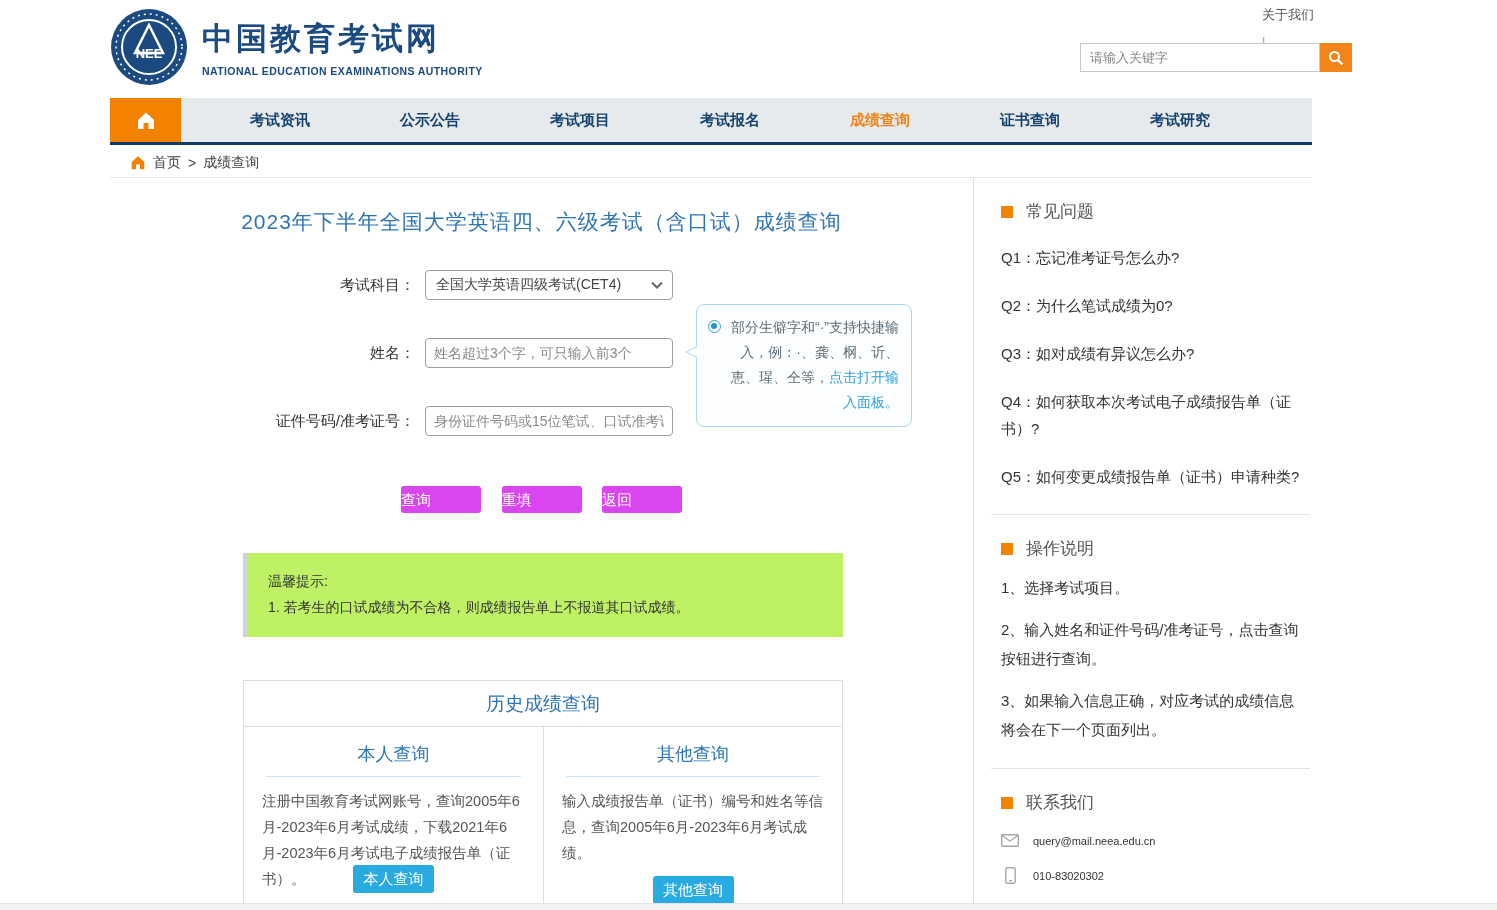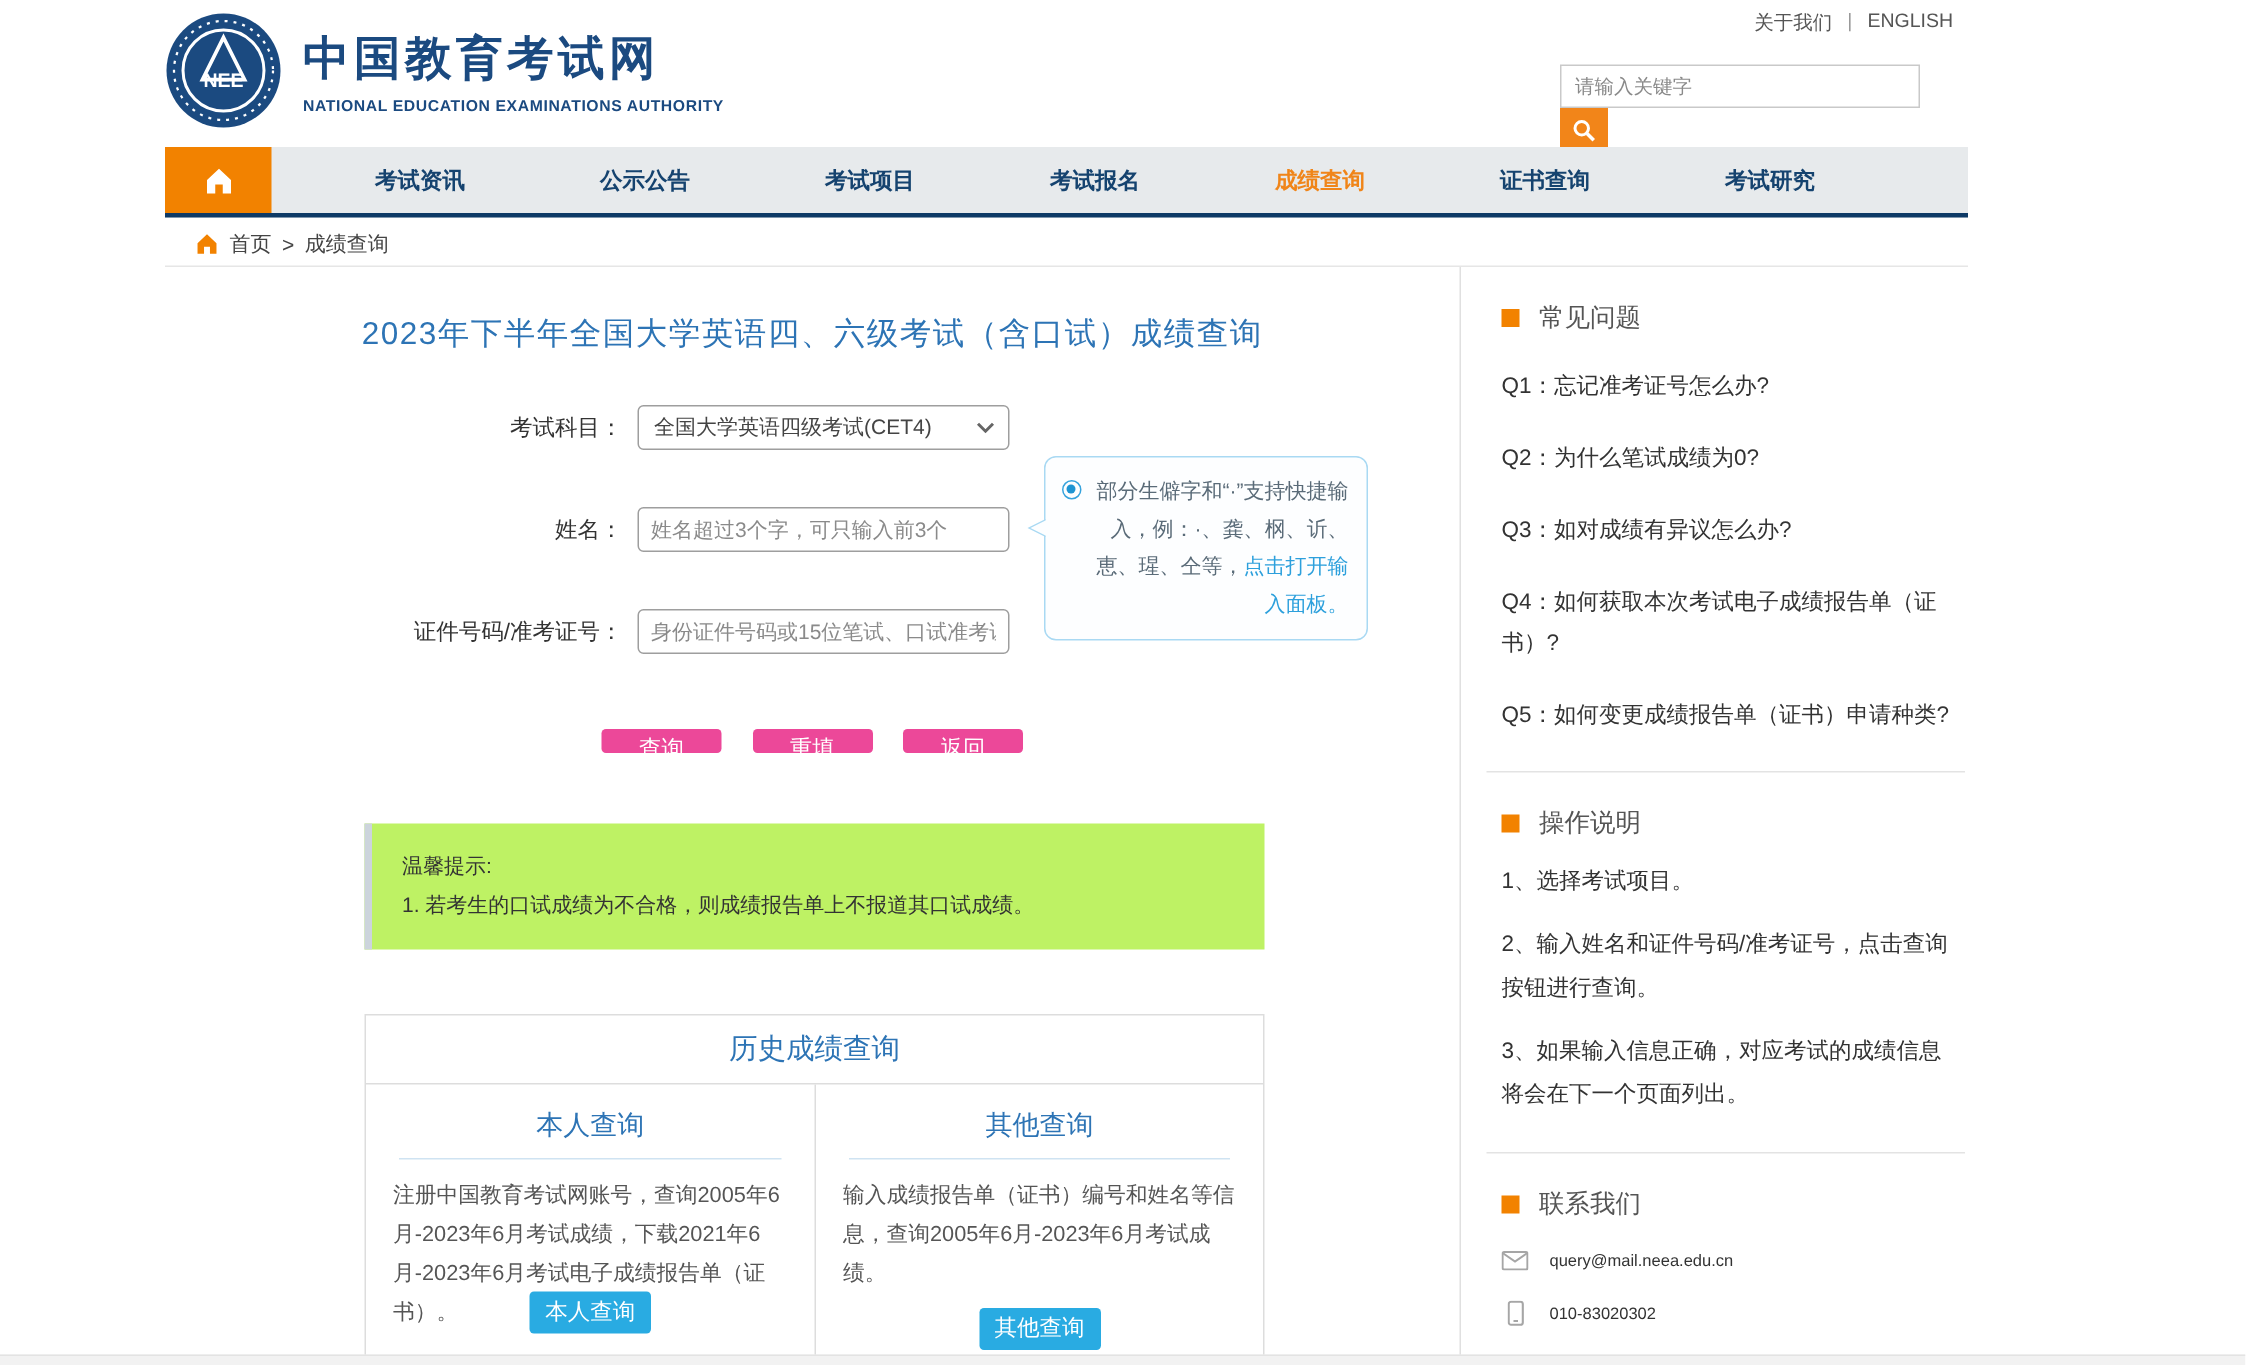--- a/index.html
+++ b/index.html
@@ -8,24 +8,24 @@
     font-family:"Liberation Sans","DejaVu Sans",sans-serif;
     width:1497px; height:910px; position:relative; overflow:hidden; color:#333;
   }
   
   .header { position:absolute; left:0; top:0; width:1497px; height:98px; background:#fff; }
   .logo-wrap { position:absolute; left:110px; top:8px; display:flex; align-items:center; }
   .logo-emblem { width:78px; height:78px; }
   .logo-text { margin-left:14px; }
   .logo-title { font-size:31px; font-weight:bold; color:#1b4a80; letter-spacing:3px; }
   .logo-sub { margin-top:5px; font-size:10.5px; font-weight:bold; color:#1b4a80; letter-spacing:0.4px; }
-  .top-links { position:absolute; right:195px; top:6px; display:flex; gap:10px; font-size:13px; color:#555; }
+  .top-links { position:absolute; right:178px; top:6px; display:flex; gap:10px; font-size:13px; color:#555;flex-direction:column; }
   .top-links span { cursor:pointer; }
   .top-links .sep { color:#999; cursor:default; }
-  .search-box { position:absolute; left:1040px; top:43px; display:flex;flex-direction:column; }
+  .search-box { position:absolute; left:1080px; top:43px; display:flex; }
   .search-input { width:240px; height:29px; border:1px solid #c9c9c9; padding:0 9px; font-size:13px; color:#333; outline:none; }
   .search-input::placeholder { color:#8a8a8a; }
   .search-btn { width:32px; height:29px; background:#f28519; border:none; display:flex; align-items:center; justify-content:center; cursor:pointer; }
   
   .nav { position:absolute; left:110px; top:98px; width:1202px; height:47px; background:#e7eaec; border-bottom:3px solid #0e3a66; display:flex; }
   .nav-home { width:71px; height:44px; background:#f28200; display:flex; align-items:center; justify-content:center; cursor:pointer; }
   .nav-items { display:flex; padding-left:24px; }
   .nav-item { width:150px; height:44px; display:flex; align-items:center; justify-content:center; font-size:15px; font-weight:bold; color:#15436f; cursor:pointer; }
   .nav-item.active { color:#f08519; }
   
@@ -43,21 +43,21 @@
   
   .tooltip { position:absolute; left:586px; top:34px; width:216px; background:#fdfeff; border:1px solid #a9d9f3; border-radius:8px; padding:10px 12px 11px 11px; font-size:14px; color:#5a6b78; line-height:25px; }
   .tooltip:before { content:''; position:absolute; left:-12px; top:41px; border:6px solid transparent; border-right:12px solid #a9d9f3; border-left:none; }
   .tooltip:after { content:''; position:absolute; left:-10px; top:41px; border:6px solid transparent; border-right:12px solid #fdfeff; border-left:none; }
   .tt-flex { display:flex; gap:8px;text-align:right; }
   .radio { flex:0 0 13px; width:13px; height:13px; margin-top:5px; border:1.5px solid #36a3dd; border-radius:50%; position:relative; cursor:pointer; }
   .radio:after { content:''; position:absolute; left:2px; top:2px; width:6px; height:6px; border-radius:50%; background:#1e94d2; }
   .tt-link { color:#2da0dc; cursor:pointer; }
   
   .btn-row { margin-top:50px; text-align:center; }
-  .btn { display:inline-block; width:80px; height:16px; line-height:27px; background:#ec4899; color:#fff; font-size:15px; text-align:center; border:none; border-radius:3px; margin:0 8px; cursor:pointer; }
+  .btn { display:inline-block; width:80px; height:27px; line-height:27px; background:#d946ef; color:#fff; font-size:15px; text-align:left; border:none; border-radius:3px; margin:0 8px; cursor:pointer; }
   
   .tip-box { margin:40px 0 0 133px; width:600px; background:#bef264; border-left:5px solid #ccd4dc; padding:15px 20px 17px; font-size:14px; color:#333; line-height:26px; }
   
   .history { margin:43px 0 0 133px; width:600px; border:1px solid #ddd; }
   .history-header { height:46px; line-height:46px; text-align:center; font-size:19px; color:#2d74b5; border-bottom:1px solid #ddd; }
   .history-body { display:flex; }
   .history-col { width:50%; padding:15px 18px 18px; }
   .history-col + .history-col { border-left:1px solid #ddd; }
   .h-col-title { text-align:center; font-size:18px; color:#2d74b5; padding-bottom:10px; border-bottom:1px solid #cfe3f2; margin:0 4px 11px; }
   .h-col-desc { font-size:14.5px; color:#555; line-height:26px; }

